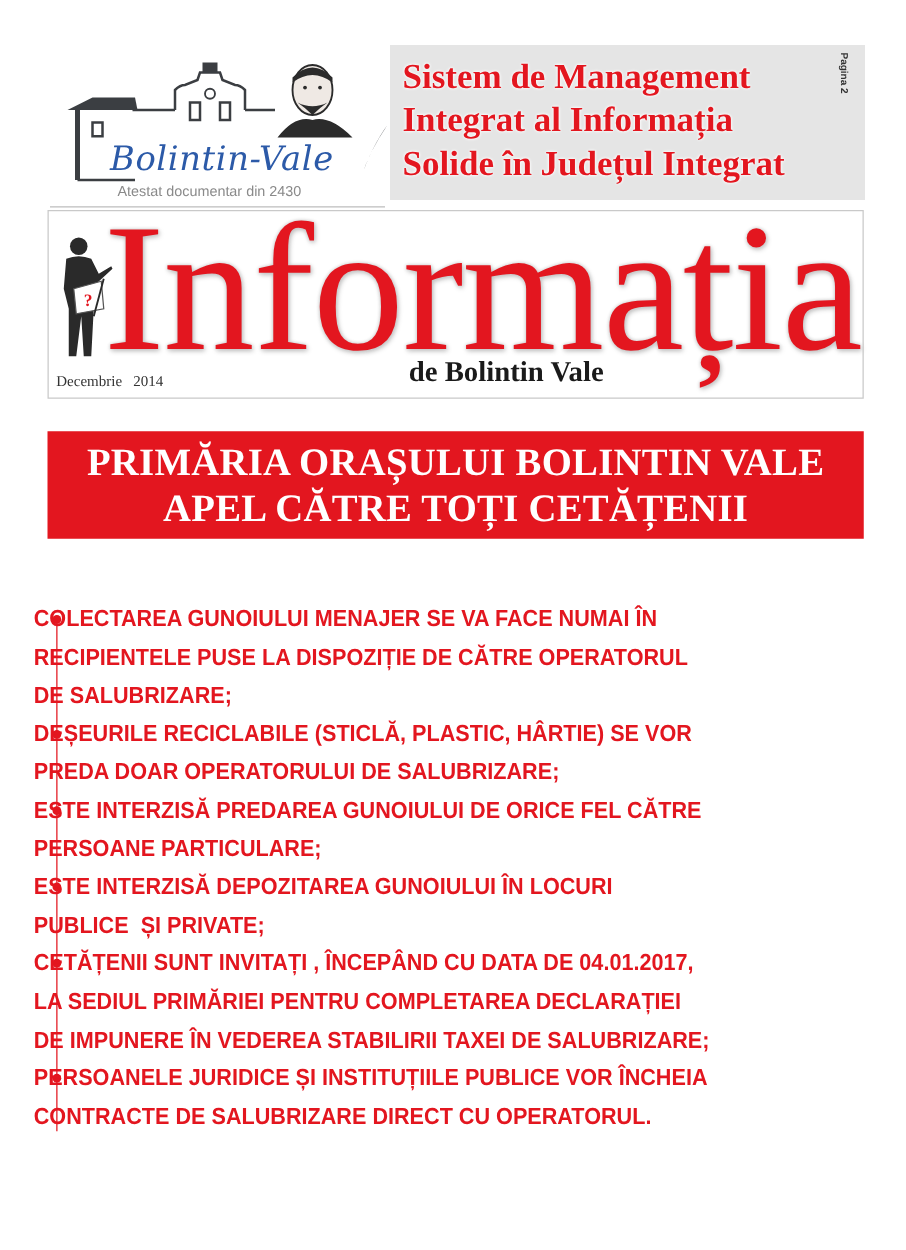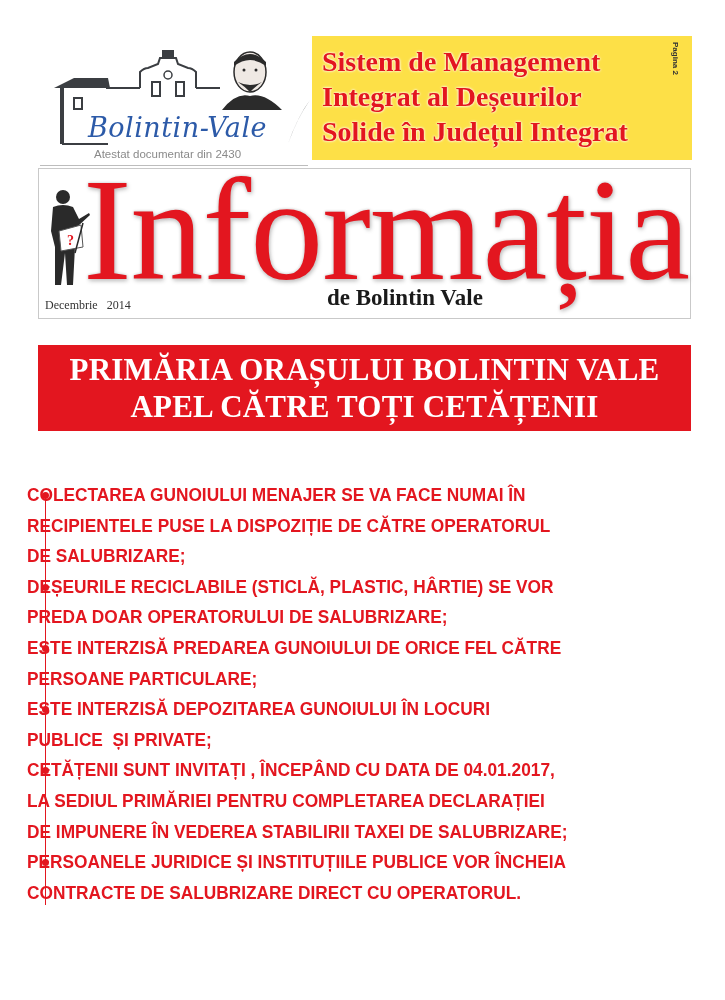--- a/index.html
+++ b/index.html
@@ -16,21 +16,21 @@
     }
     .logo-caption {
       position: absolute; left: 46px; top: 104px;
       font-family: "Liberation Sans", sans-serif; font-size: 11.5px; color: #8a8a8a;
     }
     .logo-rule { position: absolute; left: 40px; top: 165px; width: 268px; height: 1px; background: #bdbdbd; }
 
     
     .project-box {
       position: absolute; left: 312px; top: 36px; width: 380px; height: 124px;
-      background: #fde047;
+      background: #e5e5e5;
     }
     .project-title {
       position: absolute; left: 10px; top: 8px; width: 340px;
       font-family: "Liberation Serif", serif; font-weight: bold;
       font-size: 28px; line-height: 35px; color: #e3161f;
       text-shadow: 0 0 2px #ffffff, 0 0 3px #ffffff;
     }
     .page-label {
       position: absolute; right: 12px; top: 6px;
       writing-mode: vertical-rl;
@@ -123,21 +123,21 @@
     <path d="M26,2 Q14,18 4,46 Q12,22 26,2 Z" fill="#3b3e42"></path>
   </svg>
   <span class="logo-script">Bolintin-Vale</span>
   <span class="logo-caption">Atestat documentar din 2430</span>
 </div>
 <div class="logo-rule"></div>
 
 <div class="project-box">
   <div class="project-title">
     <div>Sistem de Management</div>
-    <div>Integrat al Deșeurilor</div>
+    <div>Integrat al Informația</div>
     <div>Solide în Județul Integrat</div>
   </div>
   <span class="page-label">Pagina 2</span>
 </div>
 
 <div class="masthead">
   <svg class="masthead-figure" width="46" height="100" viewBox="0 0 46 100">
     <circle cx="18" cy="10" r="7" fill="#2a2a2a"></circle>
     <path d="M8,20 Q18,16 28,20 L34,32 L44,26 L45,28 L32,40 L30,60 L28,98 L22,98 L20,66 L16,98 L10,98 L10,60 L6,44 Z" fill="#2a2a2a"></path>
     <polygon points="14,44 36,38 38,60 16,64" fill="#ffffff" stroke="#555" stroke-width="1"></polygon>

